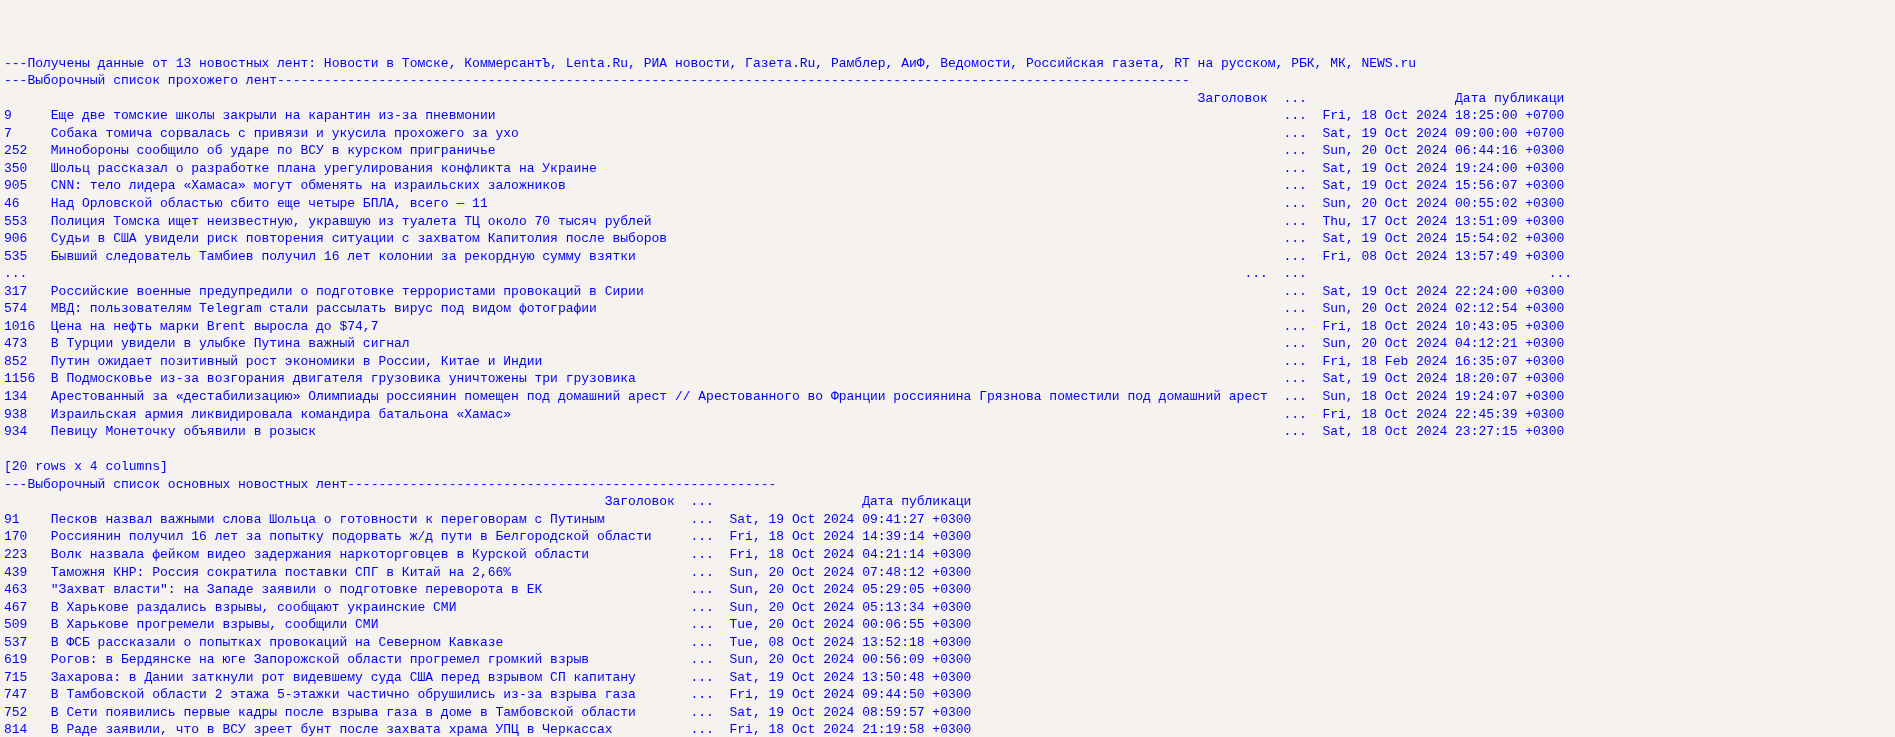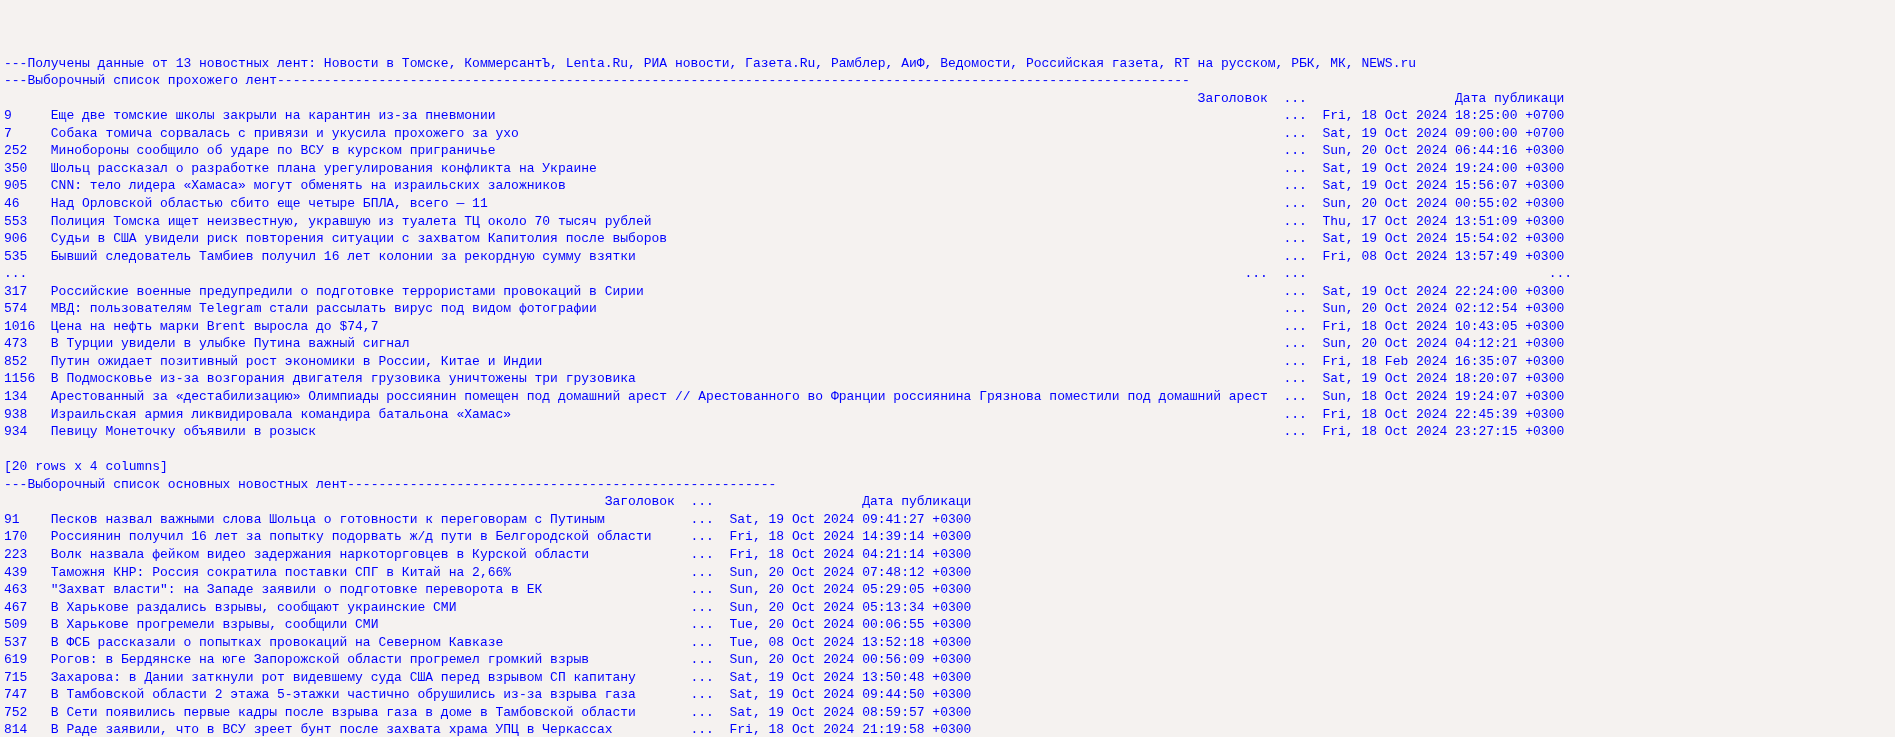--- a/index.html
+++ b/index.html
@@ -31,36 +31,36 @@
 <span>535   Бывший следователь Тамбиев получил 16 лет колонии за рекордную сумму взятки                                                                                   ...  Fri, 08 Oct 2024 13:57:49 +0300</span>
 <span>...                                                                                                                                                            ...  ...                               ...</span>
 <span>317   Российские военные предупредили о подготовке террористами провокаций в Сирии                                                                                  ...  Sat, 19 Oct 2024 22:24:00 +0300</span>
 <span>574   МВД: пользователям Telegram стали рассылать вирус под видом фотографии                                                                                        ...  Sun, 20 Oct 2024 02:12:54 +0300</span>
 <span>1016  Цена на нефть марки Brent выросла до $74,7                                                                                                                    ...  Fri, 18 Oct 2024 10:43:05 +0300</span>
 <span>473   В Турции увидели в улыбке Путина важный сигнал                                                                                                                ...  Sun, 20 Oct 2024 04:12:21 +0300</span>
 <span>852   Путин ожидает позитивный рост экономики в России, Китае и Индии                                                                                               ...  Fri, 18 Feb 2024 16:35:07 +0300</span>
 <span>1156  В Подмосковье из-за возгорания двигателя грузовика уничтожены три грузовика                                                                                   ...  Sat, 19 Oct 2024 18:20:07 +0300</span>
 <span>134   Арестованный за «дестабилизацию» Олимпиады россиянин помещен под домашний арест // Арестованного во Франции россиянина Грязнова поместили под домашний арест  ...  Sun, 18 Oct 2024 19:24:07 +0300</span>
 <span>938   Израильская армия ликвидировала командира батальона «Хамас»                                                                                                   ...  Fri, 18 Oct 2024 22:45:39 +0300</span>
-<span>934   Певицу Монеточку объявили в розыск                                                                                                                            ...  Fri, 18 Oct 2024 23:27:15 +0300</span>
+<span>934   Певицу Монеточку объявили в розыск                                                                                                                            ...  Sat, 18 Oct 2024 23:27:15 +0300</span>
 
 <span>[20 rows x 4 columns]</span>
 <span>---Выборочный список основных новостных лент-------------------------------------------------------</span>
 <span>                                                                             Заголовок  ...                   Дата публикаци</span>
 <span>91    Песков назвал важными слова Шольца о готовности к переговорам с Путиным           ...  Sat, 19 Oct 2024 09:41:27 +0300</span>
 <span>170   Россиянин получил 16 лет за попытку подорвать ж/д пути в Белгородской области     ...  Fri, 18 Oct 2024 14:39:14 +0300</span>
 <span>223   Волк назвала фейком видео задержания наркоторговцев в Курской области             ...  Fri, 18 Oct 2024 04:21:14 +0300</span>
 <span>439   Таможня КНР: Россия сократила поставки СПГ в Китай на 2,66%                       ...  Sun, 20 Oct 2024 07:48:12 +0300</span>
 <span>463   "Захват власти": на Западе заявили о подготовке переворота в ЕК                   ...  Sun, 20 Oct 2024 05:29:05 +0300</span>
 <span>467   В Харькове раздались взрывы, сообщают украинские СМИ                              ...  Sun, 20 Oct 2024 05:13:34 +0300</span>
 <span>509   В Харькове прогремели взрывы, сообщили СМИ                                        ...  Tue, 20 Oct 2024 00:06:55 +0300</span>
 <span>537   В ФСБ рассказали о попытках провокаций на Северном Кавказе                        ...  Tue, 08 Oct 2024 13:52:18 +0300</span>
 <span>619   Рогов: в Бердянске на юге Запорожской области прогремел громкий взрыв             ...  Sun, 20 Oct 2024 00:56:09 +0300</span>
 <span>715   Захарова: в Дании заткнули рот видевшему суда США перед взрывом СП капитану       ...  Sat, 19 Oct 2024 13:50:48 +0300</span>
-<span>747   В Тамбовской области 2 этажа 5-этажки частично обрушились из-за взрыва газа       ...  Sat, 19 Oct 2024 09:44:50 +0300</span>
+<span>747   В Тамбовской области 2 этажа 5-этажки частично обрушились из-за взрыва газа       ...  Fri, 19 Oct 2024 09:44:50 +0300</span>
 <span>752   В Сети появились первые кадры после взрыва газа в доме в Тамбовской области       ...  Sat, 19 Oct 2024 08:59:57 +0300</span>
 <span>814   В Раде заявили, что в ВСУ зреет бунт после захвата храма УПЦ в Черкассах          ...  Fri, 18 Oct 2024 21:19:58 +0300</span>
 
 
 
 
 
 
 
 </div>

